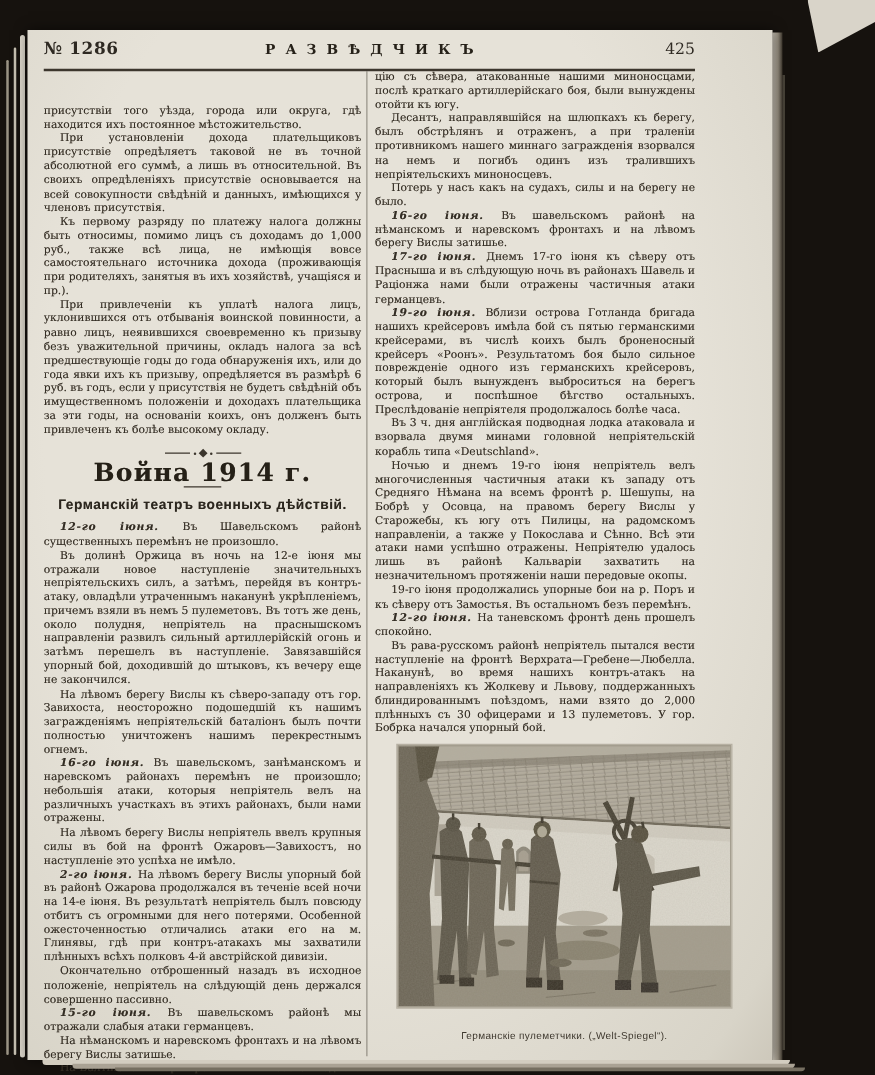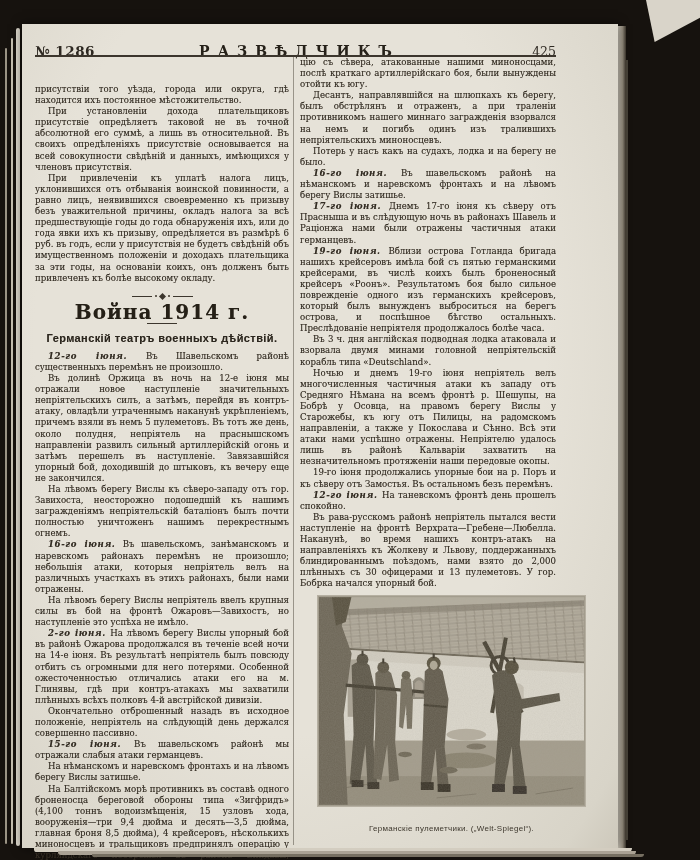--- a/index.html
+++ b/index.html
@@ -36,25 +36,25 @@
 
   
   .page{
     position:absolute;left:22px;top:24px;width:596px;height:824px;
     background:radial-gradient(ellipse at 45% 38%, #e6e2d8 55%, #d8d4c8 92%, #cdc8bb 100%);
     box-shadow:0 0 10px rgba(0,0,0,.55);
     color:#2e2922;
   }
   .page-header{
     position:absolute;left:13px;top:7px;width:521px;height:26px;
-    display:flex;justify-content:space-between;align-items:baseline;margin-top:12px;
+    display:flex;justify-content:space-between;align-items:baseline;
   }
   .issue{font-size:13.5px;font-weight:bold;letter-spacing:.5px;width:70px;}
   .masthead{
-    flex:1;text-align:center;font-size:14px;font-weight:bold;
+    flex:1;text-align:center;font-size:11px;font-weight:bold;
     letter-spacing:8px;text-indent:8px;color:#262119;
   }
   .pageno{font-size:12.5px;width:70px;text-align:right;}
   .header-rule{position:absolute;left:13px;top:31px;width:521px;height:2px;background:#3c362d;}
 
   
   .col{
     position:absolute;top:33px;width:254px;
     font-size:8.6px;line-height:11.1px;text-align:justify;
     color:#332d24;overflow:hidden;
@@ -115,20 +115,21 @@
     <div class="page-header">
       <span class="issue">№ 1286</span>
       <span class="masthead">РАЗВѢДЧИКЪ</span>
       <span class="pageno">425</span>
     </div>
     <div class="header-rule"></div>
 
     <div class="col col-left">
         <p class="no-indent">присутствіи того уѣзда, города или округа, гдѣ находится ихъ постоянное мѣстожительство.</p>
         <p>При установленіи дохода плательщиковъ присутствіе опредѣляетъ таковой не въ точной абсолютной его суммѣ, а лишь въ относительной. Въ своихъ опредѣленіяхъ присутствіе основывается на всей совокупности свѣдѣній и данныхъ, имѣющихся у членовъ присутствія.</p>
+        <p>Къ первому разряду по платежу налога должны быть относимы, помимо лицъ съ доходамъ до 1,000 руб., также всѣ лица, не имѣющія вовсе самостоятельнаго источника дохода (проживающія при родителяхъ, занятыя въ ихъ хозяйствѣ, учащіяся и пр.).</p>
         <p>При привлеченіи къ уплатѣ налога лицъ, уклонившихся отъ отбыванія воинской повинности, а равно лицъ, неявившихся своевременно къ призыву безъ уважительной причины, окладъ налога за всѣ предшествующіе годы до года обнаруженія ихъ, или до года явки ихъ къ призыву, опредѣляется въ размѣрѣ 6 руб. въ годъ, если у присутствія не будетъ свѣдѣній объ имущественномъ положеніи и доходахъ плательщика за эти годы, на основаніи коихъ, онъ долженъ быть привлеченъ къ болѣе высокому окладу.</p>
         <div class="ornament">
           <span class="orn-line"></span>
           <span class="orn-dot"></span>
           <span class="orn-diamond"></span>
           <span class="orn-dot"></span>
           <span class="orn-line"></span>
         </div>
         <h1 class="war-title">Война 1914 г.</h1>
         <h2 class="sub-heading">Германскій театръ военныхъ дѣйствій.</h2>
@@ -140,21 +141,21 @@
         <p><span class="date-lead">2-го іюня. </span>На лѣвомъ берегу Вислы упорный бой въ районѣ Ожарова продолжался въ теченіе всей ночи на 14-е іюня. Въ результатѣ непріятель былъ повсюду отбитъ съ огромными для него потерями. Особенной ожесточенностью отличались атаки его на м. Глинявы, гдѣ при контръ-атакахъ мы захватили плѣнныхъ всѣхъ полковъ 4-й австрійской дивизіи.</p>
         <p>Окончательно отброшенный назадъ въ исходное положеніе, непріятель на слѣдующій день держался совершенно пассивно.</p>
         <p><span class="date-lead">15-го іюня. </span>Въ шавельскомъ районѣ мы отражали слабыя атаки германцевъ.</p>
         <p>На нѣманскомъ и наревскомъ фронтахъ и на лѣвомъ берегу Вислы затишье.</p>
         <p>На Балтійскомъ морѣ противникъ въ составѣ одного броненосца береговой обороны типа «Зигфридъ» (4,100 тоннъ водоизмѣщенія, 15 узловъ хода, вооруженія—три 9,4 дюйма и десять—3,5 дюйма, главная броня 8,5 дюйма), 4 крейсеровъ, нѣсколькихъ миноносцевъ и тральщиковъ предпринялъ операцію у курляндскаго побережья въ районѣ Виндавы, заключавшуюся въ обстрѣливаніи порта Виндавы и попыткѣ высадить небольшой десантъ. Обстрѣливаніе порта броненосцемъ въ теченіе 15 минутъ было безрезультатно, а непріятельскій крейсеръ и миноносцы, прикрывавшіе опера-</p>
       </div>
     <div class="col-divider"></div>
     <div class="col col-right">
         <p class="no-indent">цію съ сѣвера, атакованные нашими миноносцами, послѣ краткаго артиллерійскаго боя, были вынуждены отойти къ югу.</p>
         <p>Десантъ, направлявшійся на шлюпкахъ къ берегу, былъ обстрѣлянъ и отраженъ, а при траленіи противникомъ нашего миннаго загражденія взорвался на немъ и погибъ одинъ изъ тралившихъ непріятельскихъ миноносцевъ.</p>
-        <p>Потерь у насъ какъ на судахъ, лодка и на берегу не было.</p>
+        <p>Потерь у насъ какъ на судахъ, силы и на берегу не было.</p>
         <p><span class="date-lead">16-го іюня. </span>Въ шавельскомъ районѣ на нѣманскомъ и наревскомъ фронтахъ и на лѣвомъ берегу Вислы затишье.</p>
         <p><span class="date-lead">17-го іюня. </span>Днемъ 17-го іюня къ сѣверу отъ Прасныша и въ слѣдующую ночь въ районахъ Шавель и Раціонжа нами были отражены частичныя атаки германцевъ.</p>
         <p><span class="date-lead">19-го іюня. </span>Вблизи острова Готланда бригада нашихъ крейсеровъ имѣла бой съ пятью германскими крейсерами, въ числѣ коихъ былъ броненосный крейсеръ «Роонъ». Результатомъ боя было сильное поврежденіе одного изъ германскихъ крейсеровъ, который былъ вынужденъ выброситься на берегъ острова, и поспѣшное бѣгство остальныхъ. Преслѣдованіе непріятеля продолжалось болѣе часа.</p>
         <p>Въ 3 ч. дня англійская подводная лодка атаковала и взорвала двумя минами головной непріятельскій корабль типа «Deutschland».</p>
         <p>Ночью и днемъ 19-го іюня непріятель велъ многочисленныя частичныя атаки къ западу отъ Средняго Нѣмана на всемъ фронтѣ р. Шешупы, на Бобрѣ у Осовца, на правомъ берегу Вислы у Старожебы, къ югу отъ Пилицы, на радомскомъ направленіи, а также у Покослава и Сѣнно. Всѣ эти атаки нами успѣшно отражены. Непріятелю удалось лишь въ районѣ Кальваріи захватить на незначительномъ протяженіи наши передовые окопы.</p>
         <p>19-го іюня продолжались упорные бои на р. Поръ и къ сѣверу отъ Замостья. Въ остальномъ безъ перемѣнъ.</p>
         <p><span class="date-lead">12-го іюня. </span>На таневскомъ фронтѣ день прошелъ спокойно.</p>
         <p>Въ рава-русскомъ районѣ непріятель пытался вести наступленіе на фронтѣ Верхрата—Гребене—Любелла. Наканунѣ, во время нашихъ контръ-атакъ на направленіяхъ къ Жолкеву и Львову, поддержанныхъ блиндированнымъ поѣздомъ, нами взято до 2,000 плѣнныхъ съ 30 офицерами и 13 пулеметовъ. У гор. Бобрка начался упорный бой.</p>
       </div>
 

